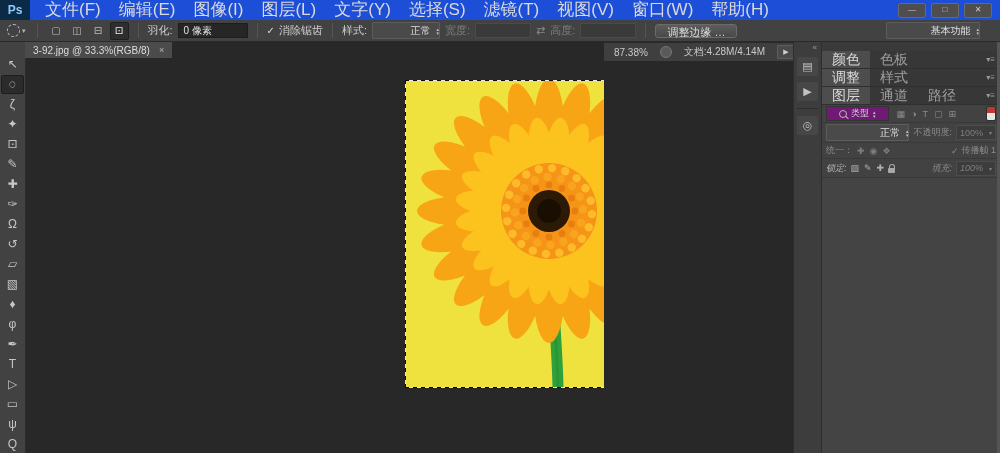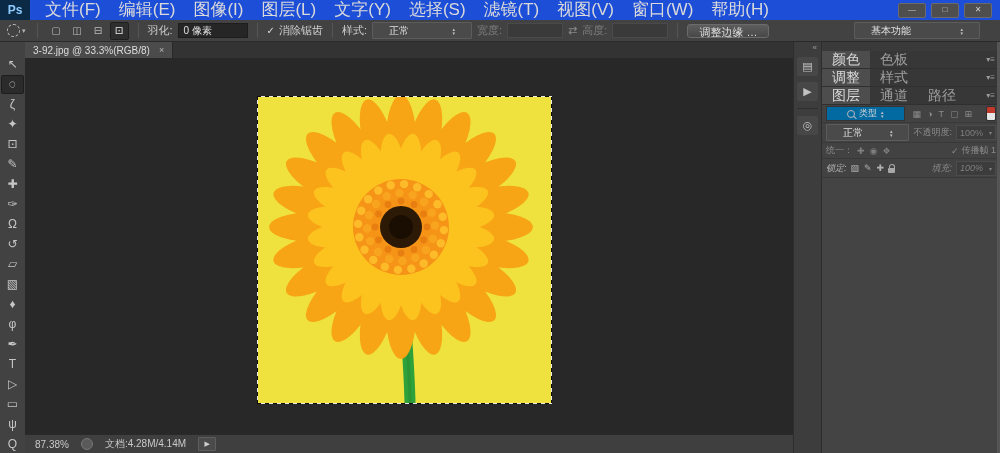--- a/index.html
+++ b/index.html
@@ -28,35 +28,35 @@
             font-size:10px;color:#bdbdbd;border:1px solid transparent;}
   .mode-btn.active{background:#2e2e2e;border:1px solid #1f1f1f;border-radius:2px;color:#eee;}
   .opt-label{font-size:11px;color:#cfcfcf;white-space:nowrap;}
   .opt-label.dim{color:#7d7d7d;}
   .inp{background:#262626;border:1px solid #1d1d1d;height:13px;min-width:58px;color:#e2e2e2;
        font-size:10px;padding:0 5px;display:flex;align-items:center;}
   .inp.dim{background:#3a3a3a;border-color:#4a4a4a;min-width:44px;}
   .checkwrap{display:flex;align-items:center;gap:4px;}
   .checkmark{font-size:10px;color:#dcdcdc;}
   .dd{background:#4a4a4a;border:1px solid #5c5c5c;height:15px;display:flex;align-items:center;
-      justify-content:space-between;padding:0 16px;font-size:10px;color:#e0e0e0;border-radius:1px;}
+      justify-content:flex-end;padding:0 0;font-size:10px;color:#e0e0e0;border-radius:1px;}
   .dd .spin{display:flex;flex-direction:column;font-size:5px;line-height:4px;color:#c3c3c3;margin-left:6px;}
   .swap{font-size:11px;color:#8a8a8a;}
   .btn{background:linear-gradient(#5d5d5d,#484848);border:1px solid #6b6b6b;border-radius:3px;
        padding:1px 11px;font-size:11px;color:#dedede;height:14px;line-height:13px;}
   .workspace{margin-left:auto;margin-right:20px;width:92px;}
   
   .toolbar{position:absolute;top:42px;bottom:0;left:0;width:25px;background:#424242;
            border-right:1px solid #2d2d2d;display:flex;flex-direction:column;align-items:center;
            padding-top:13px;gap:1px;}
   .tool{width:21px;height:18px;display:flex;align-items:center;justify-content:center;
         font-size:12px;color:#c6c6c6;border:1px solid transparent;}
   .tool.active{background:#2b2b2b;border:1px solid #1d1d1d;border-radius:2px;color:#ffffff;}
   
-  .center{position:absolute;left:25px;top:42px;right:205px;bottom:0;display:flex;flex-direction:column;}
+  .center{position:absolute;left:25px;top:42px;right:205px;bottom:0;display:flex;flex-direction:row;}
   .tabbar{height:16px;background:#333333;display:flex;align-items:stretch;}
   .doc-tab{background:#4b4b4b;padding:0 8px;display:flex;align-items:center;gap:9px;
            font-size:10px;color:#dcdcdc;border-right:1px solid #282828;}
   .tab-close{color:#b5b5b5;font-size:9px;}
   .canvas{flex:1;position:relative;background:#282828;overflow:hidden;}
   .image-frame{position:absolute;left:233px;top:39px;width:293px;height:306px;}
   .image-frame svg{display:block;width:293px;height:306px;}
   .ants{position:absolute;inset:-1px;pointer-events:none;
     background-image:
       repeating-linear-gradient(90deg,#0d0d0d 0 4px,#e8e8e8 4px 8px),
@@ -83,22 +83,22 @@
   .panels{position:absolute;top:42px;bottom:0;right:0;width:178px;background:#424242;
           display:flex;flex-direction:column;}
   .panels-spacer{height:9px;background:#3a3a3a;}
   .panel-tabs{height:17px;background:#373737;display:flex;align-items:stretch;border-bottom:1px solid #2f2f2f;}
   .ptab{padding:0 10px;font-size:14px;line-height:17px;color:#9e9e9e;}
   .ptab.active{background:#4d4d4d;color:#dadada;}
   .pmenu{margin-left:auto;color:#9a9a9a;font-size:8px;line-height:17px;padding-right:5px;}
   .layers-body{flex:1;display:flex;flex-direction:column;background:#424242;}
   .lrow{display:flex;align-items:center;padding:0 4px;gap:4px;border-bottom:1px solid #393939;}
   .filter-row{height:17px;}
-  .kind-dd{background:#0369a1;border:1px solid #343434;height:13px;display:flex;align-items:center;
-           gap:4px;padding:0 20px;font-size:9px;color:#d6d6d6;}
+  .kind-dd{background:#701a75;border:1px solid #343434;height:13px;display:flex;align-items:center;
+           gap:4px;padding:0 12px;font-size:9px;color:#d6d6d6;}
   .mini-mag{width:6px;height:6px;border:1px solid #b9b9b9;border-radius:50%;position:relative;display:inline-block;}
   .mini-mag::after{content:'';position:absolute;width:4px;height:1px;background:#b9b9b9;
                    transform:rotate(45deg);right:-3px;bottom:-1px;}
   .f-icons{display:flex;gap:6px;margin-left:4px;}
   .f-icon{font-size:9px;color:#8b8b8b;}
   .toggle{margin-left:auto;width:8px;height:13px;border:1px solid #303030;border-radius:2px;
           background:linear-gradient(#c0392b 0 48%,#e6e6e6 48% 100%);}
   .blend-row{height:19px;}
   .blend-dd{width:94px;}
   .dim-txt{font-size:9px;color:#8b8b8b;white-space:nowrap;}

